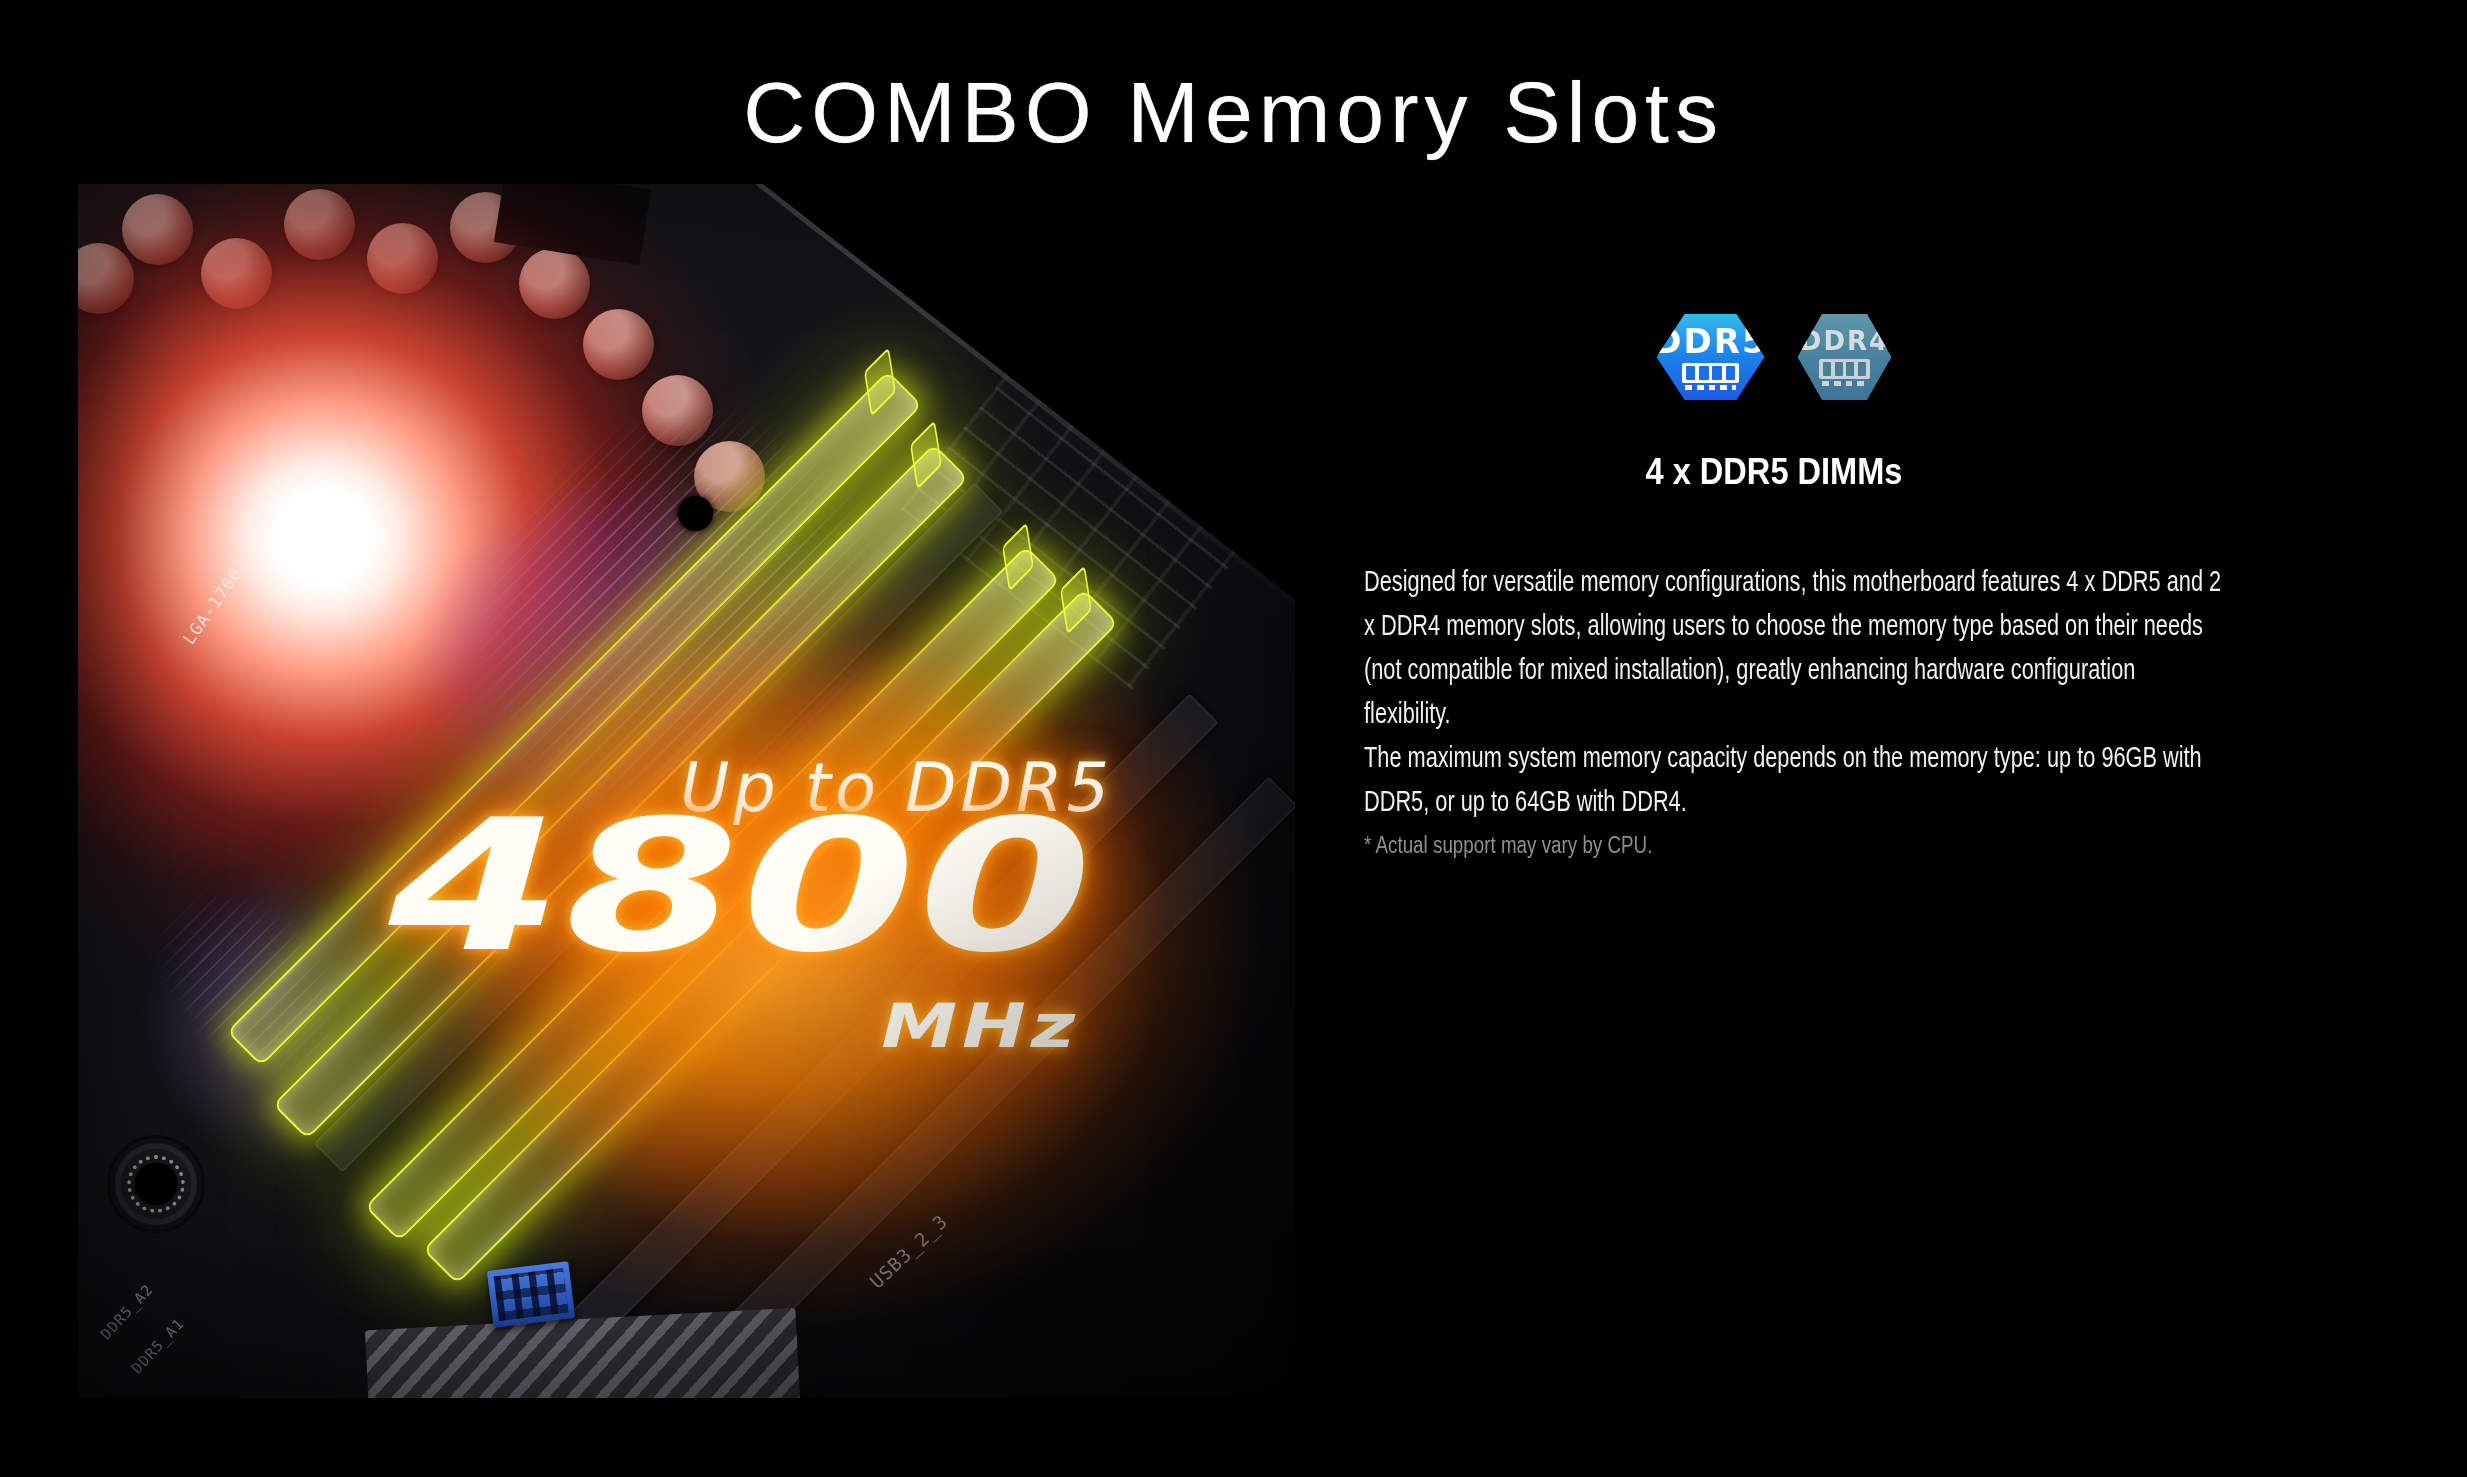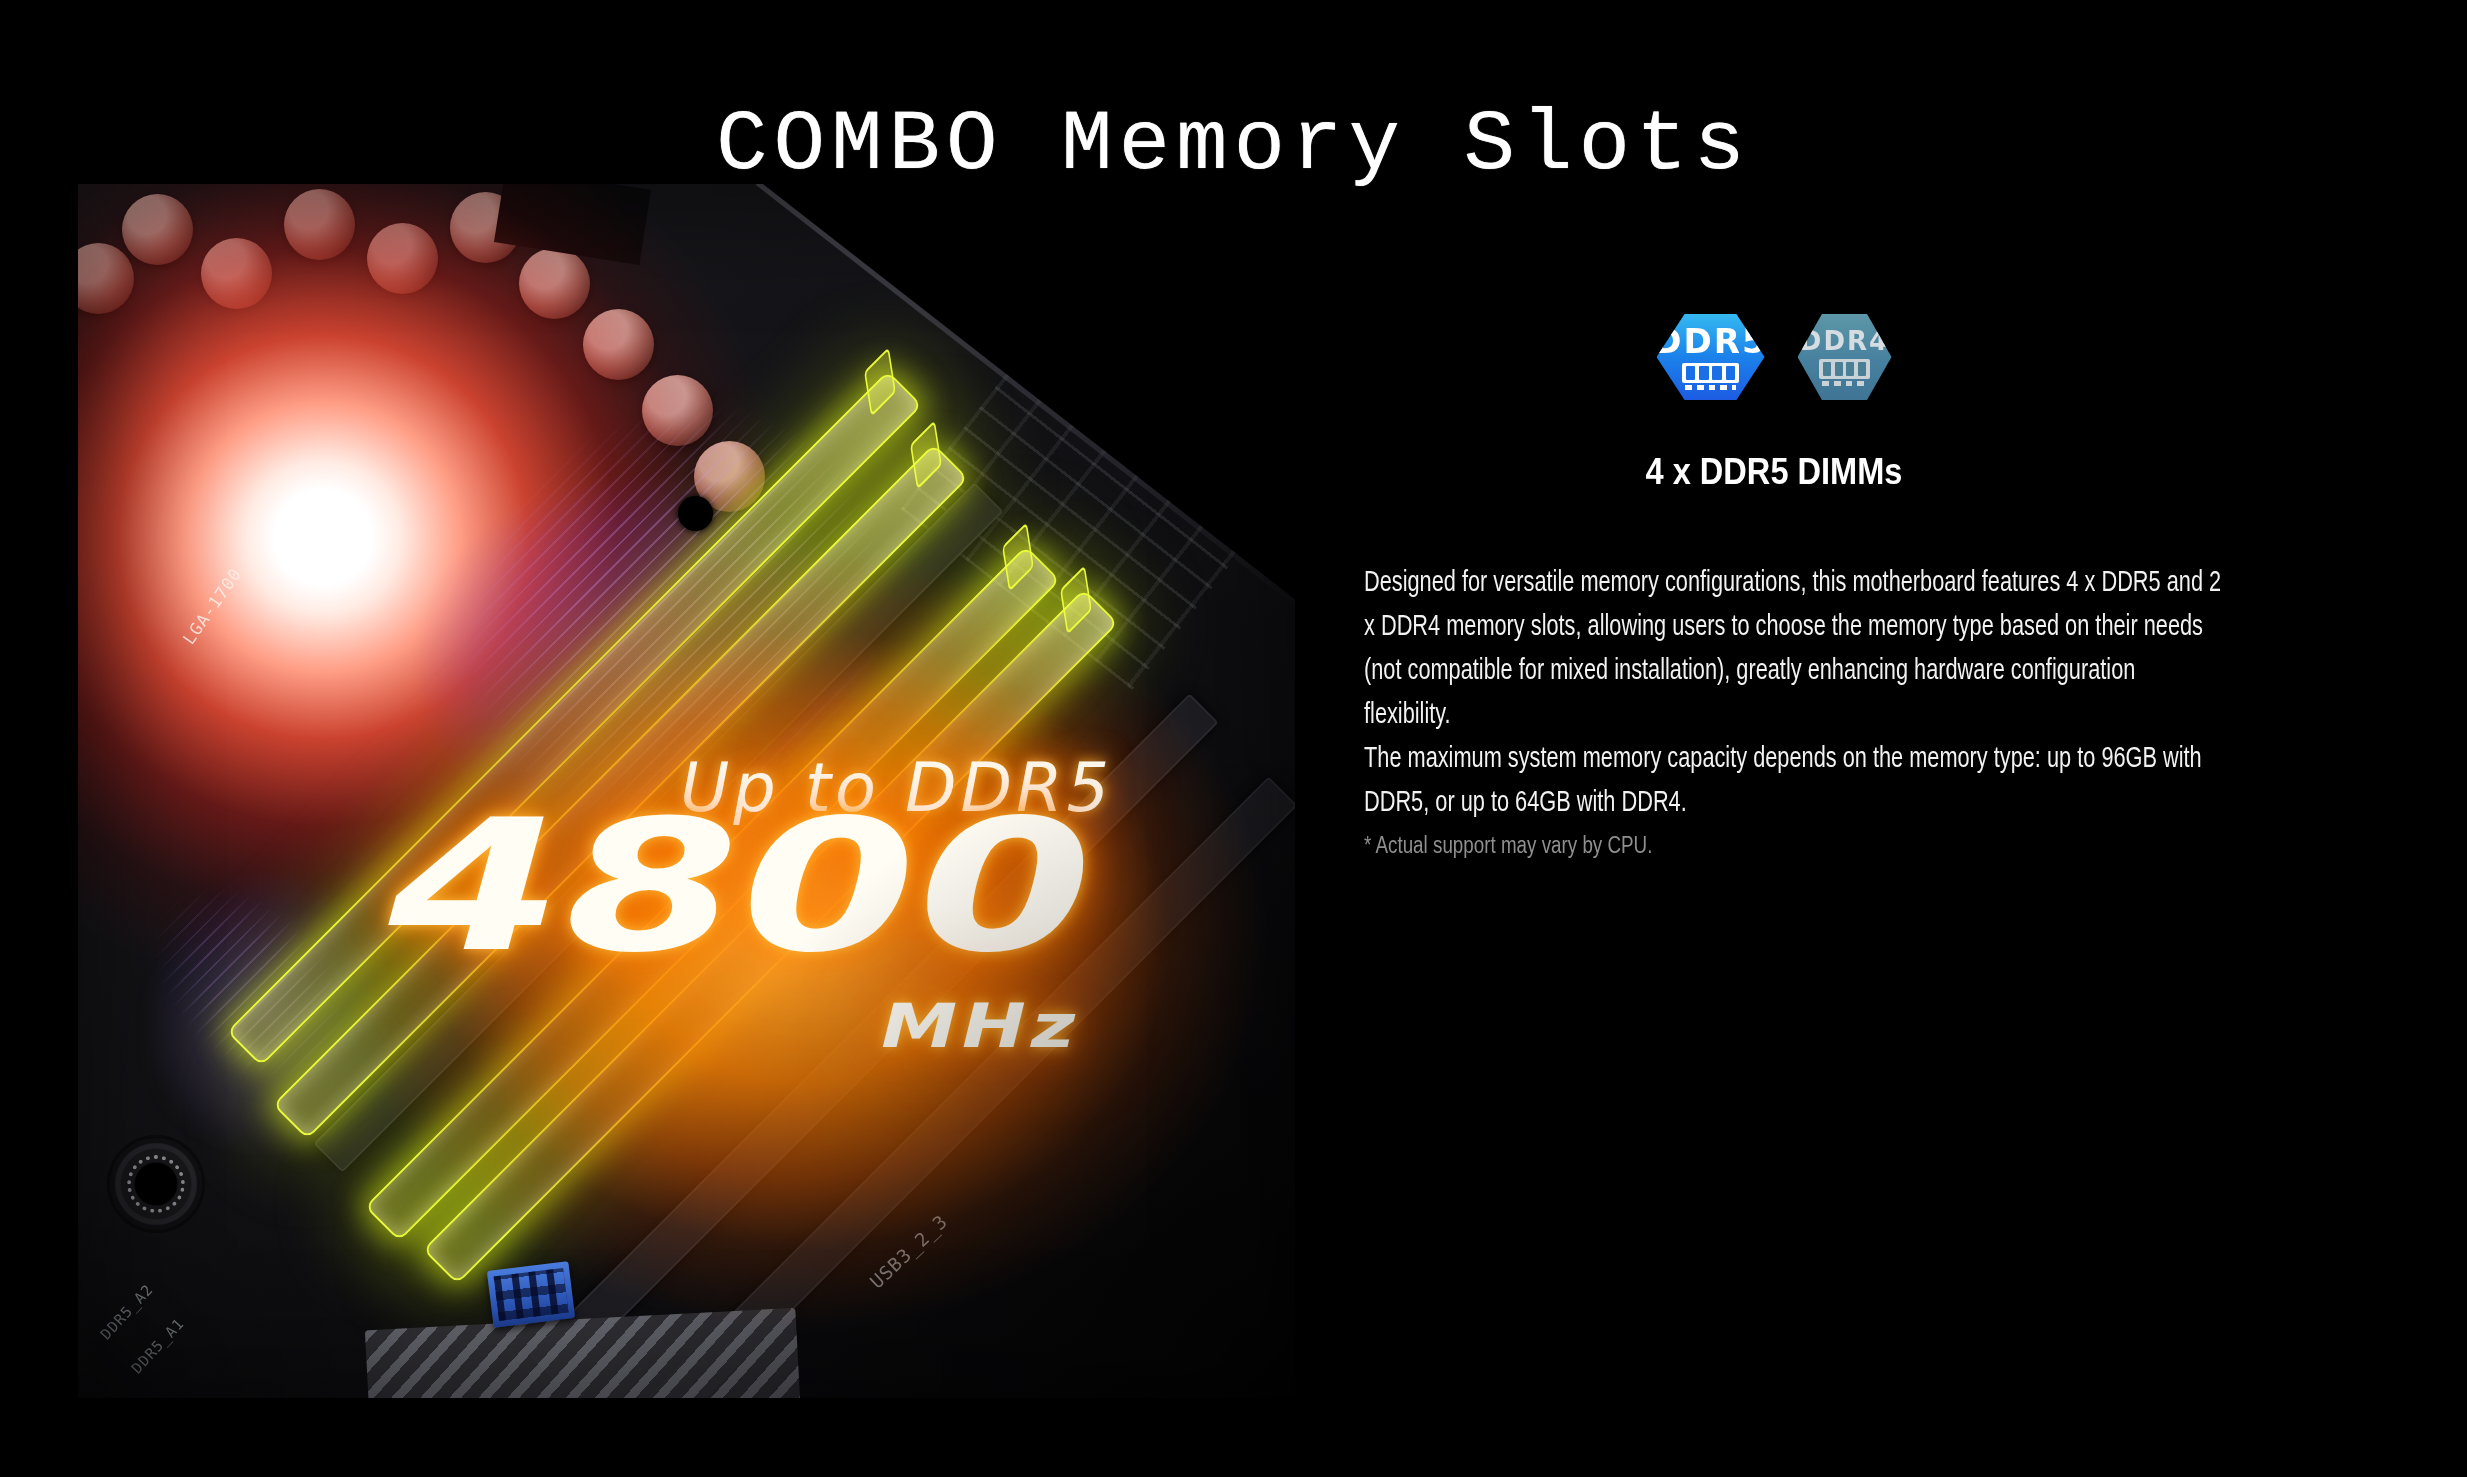--- a/index.html
+++ b/index.html
@@ -1,21 +1,21 @@
 <!DOCTYPE html>
 <html><head>
 <meta charset="utf-8">
 <style>
   html,body{margin:0;padding:0;background:#000;}
   .page{position:relative;width:2467px;height:1477px;background:#000;overflow:hidden;
         font-family:"Liberation Sans",sans-serif;color:#fff;}
 
   
-  .title{position:absolute;top:42px;left:0;width:100%;text-align:center;
-         font-family:Liberation Mono, monospace;font-size:86px;font-weight:400;line-height:1.05;
+  .title{position:absolute;top:9px;left:0;width:100%;text-align:center;
+         font-family:Liberation Sans, sans-serif;font-size:86px;font-weight:400;line-height:1.05;
          letter-spacing:5.9px;color:#ffffff;
          text-shadow:0 0 1px rgba(255,255,255,.65),0 4.9px 8.8px rgba(0,0,0,.75);}
 
   
   .photo{position:absolute;left:78px;top:184px;width:1217px;height:1214px;overflow:hidden;background:#000;}
   .photo > div{position:absolute;}
   .board-base{inset:0;background:linear-gradient(140deg,#1b1b20 0%,#141418 35%,#0d0d10 70%,#060607 100%);}
   .topblock{left:421px;top:-5.9px;width:147px;height:76px;background:#0a0a0c;transform:rotate(9deg);}
   .cap{width:71px;height:71px;border-radius:50%;
        background:radial-gradient(circle at 35% 30%,#e0b7af 0 28%,#a56c62 55%,#5c332d 80%,#3a1d18 100%);

